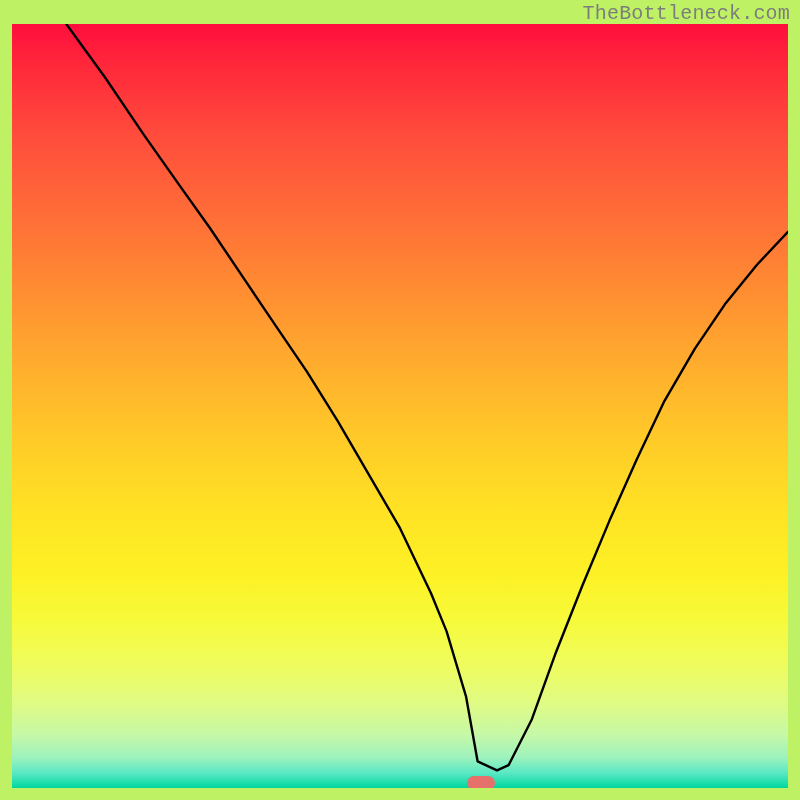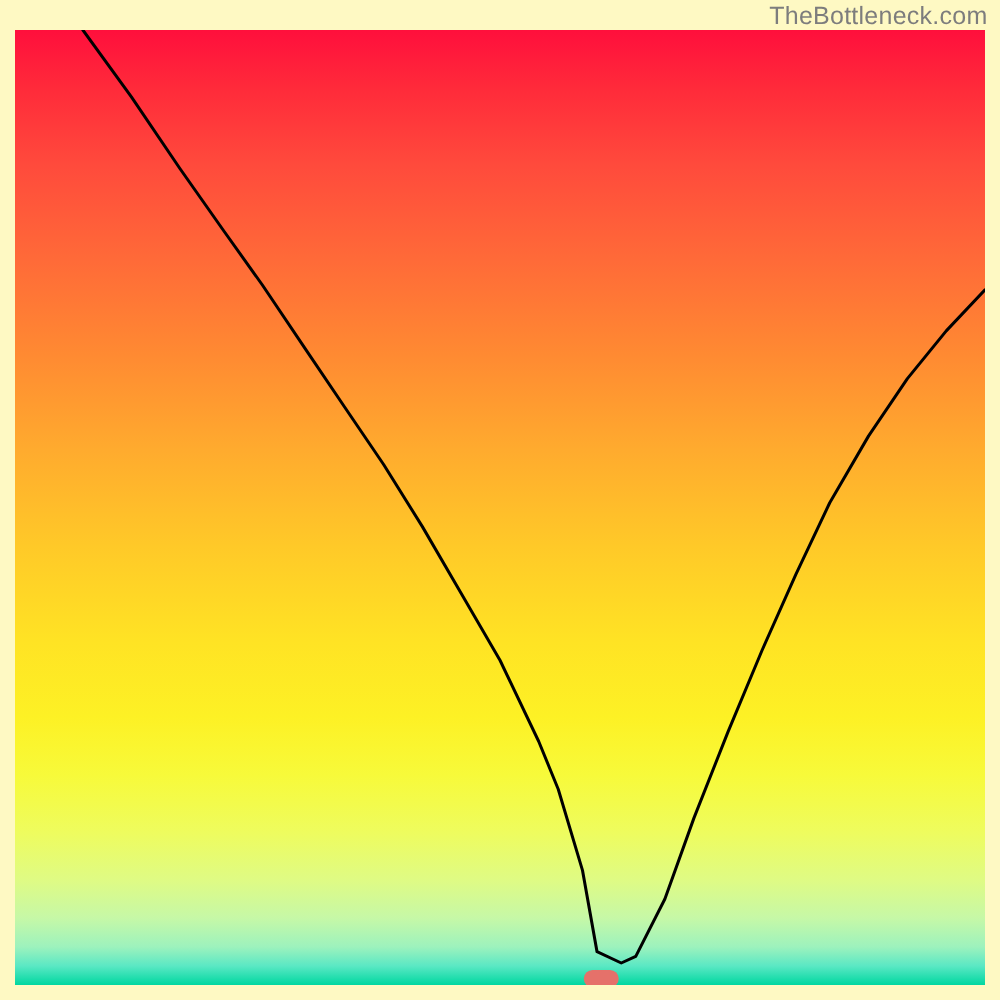--- a/index.html
+++ b/index.html
@@ -8,21 +8,22 @@
     width: 800px;
     height: 800px;
     overflow: hidden;
     background: #000;
     font-family: Arial, Helvetica, sans-serif;
   }
   .stage {
     position: relative;
     width: 800px;
     height: 800px;
-    background: #fef9c3;
+    background: #bef264;
+    font-family: Liberation Mono, monospace;
   }
   .plot {
     position: absolute;
     left: 12px;
     top: 24px;
     width: 776px;
     height: 764px;
     overflow: hidden;
   }
   .gradient {

